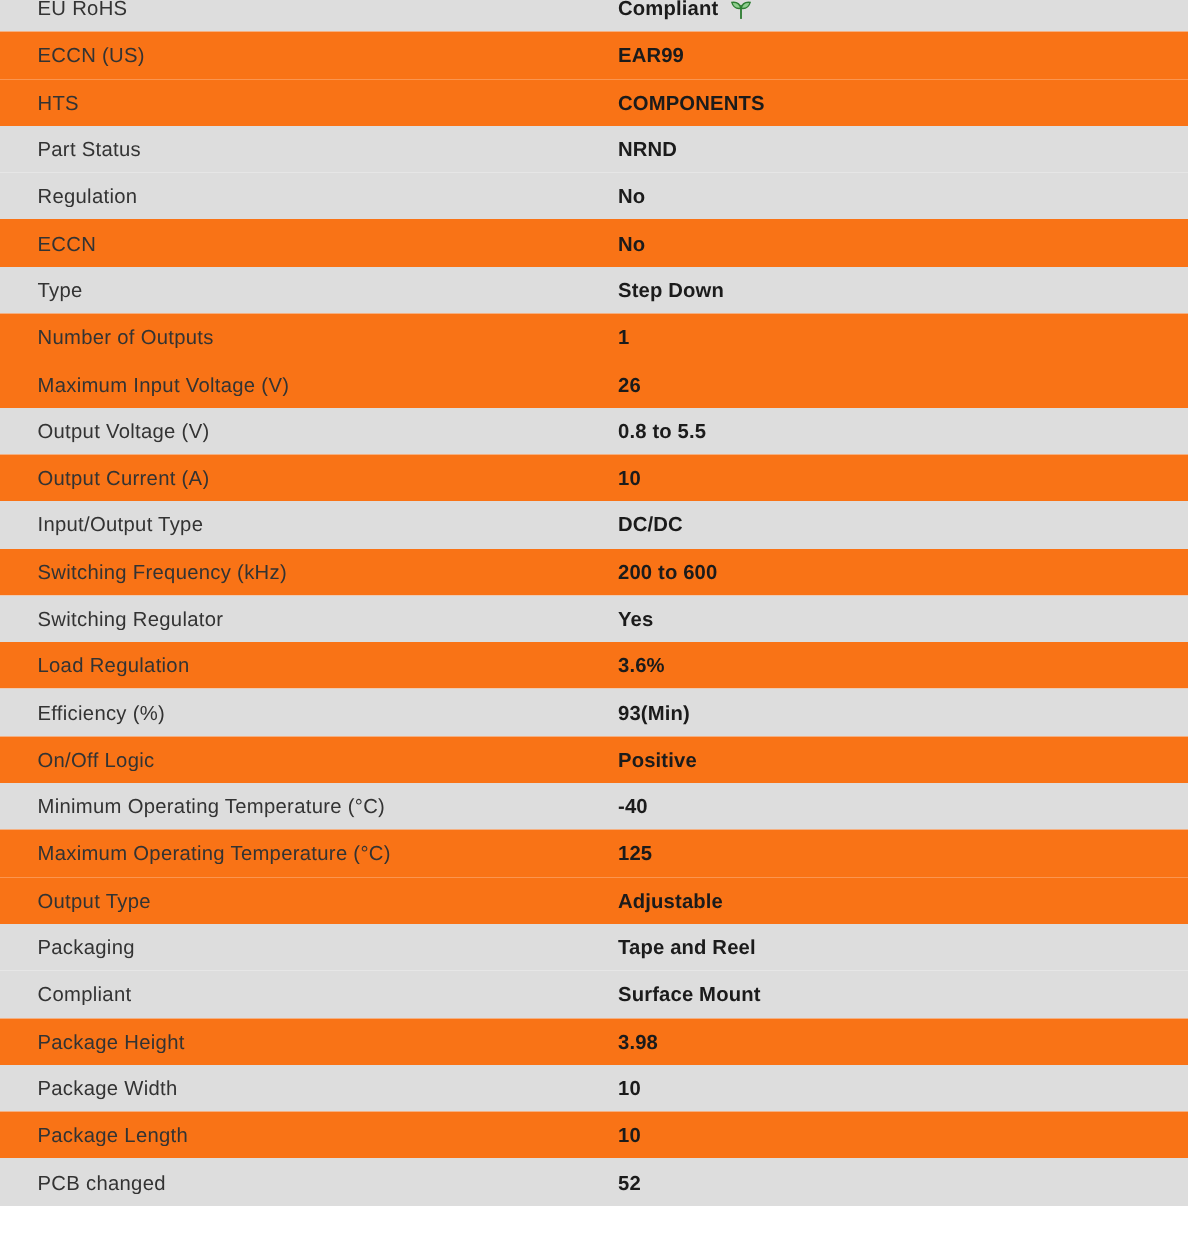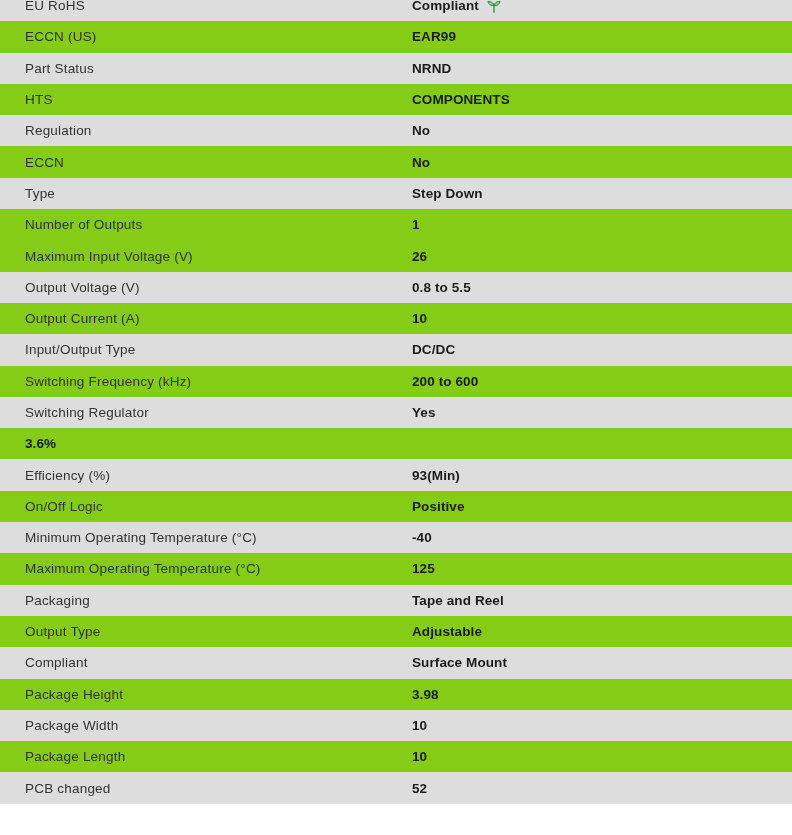--- a/index.html
+++ b/index.html
@@ -15,21 +15,21 @@
     width: 792px;
   }
   .row {
     display: flex;
     align-items: center;
     height: 31.3px;
     padding-left: 25px;
     width: 100%;
   }
   .row.alt  { background: #dddddd; }
-  .row.plain{ background: #84cc16; }
+  .row.plain{ background: #f97316; }
   .label {
     flex: 0 0 387px;
     width: 387px;
     font-size: 13.5px;
     font-weight: 400;
     color: #333333;
     letter-spacing: 0.2px;
     white-space: nowrap;
     overflow: hidden;
   }
@@ -68,36 +68,36 @@
   </div>
 
   <div class="row plain">
     <div class="label">ECCN (US)</div>
     <div class="value-cell">
       <span class="value">EAR99</span>
 
     </div>
   </div>
 
+  <div class="row plain">
+    <div class="label">HTS</div>
+    <div class="value-cell">
+      <span class="value">COMPONENTS</span>
+
+    </div>
+  </div>
+
   <div class="row alt">
     <div class="label">Part Status</div>
     <div class="value-cell">
       <span class="value">NRND</span>
 
     </div>
   </div>
 
-  <div class="row plain">
-    <div class="label">HTS</div>
-    <div class="value-cell">
-      <span class="value">COMPONENTS</span>
-
-    </div>
-  </div>
-
   <div class="row alt">
     <div class="label">Regulation</div>
     <div class="value-cell">
       <span class="value">No</span>
 
     </div>
   </div>
 
   <div class="row plain">
     <div class="label">ECCN</div>
@@ -166,20 +166,21 @@
 
   <div class="row alt">
     <div class="label">Switching Regulator</div>
     <div class="value-cell">
       <span class="value">Yes</span>
 
     </div>
   </div>
 
   <div class="row plain">
+    <div class="label">Load Regulation</div>
     <div class="value-cell">
       <span class="value">3.6%</span>
 
     </div>
   </div>
 
   <div class="row alt">
     <div class="label">Efficiency (%)</div>
     <div class="value-cell">
       <span class="value">93(Min)</span>
@@ -204,36 +205,36 @@
   </div>
 
   <div class="row plain">
     <div class="label">Maximum Operating Temperature (°C)</div>
     <div class="value-cell">
       <span class="value">125</span>
 
     </div>
   </div>
 
+  <div class="row plain">
+    <div class="label">Output Type</div>
+    <div class="value-cell">
+      <span class="value">Adjustable</span>
+
+    </div>
+  </div>
+
   <div class="row alt">
     <div class="label">Packaging</div>
     <div class="value-cell">
       <span class="value">Tape and Reel</span>
 
     </div>
   </div>
 
-  <div class="row plain">
-    <div class="label">Output Type</div>
-    <div class="value-cell">
-      <span class="value">Adjustable</span>
-
-    </div>
-  </div>
-
   <div class="row alt">
     <div class="label">Compliant</div>
     <div class="value-cell">
       <span class="value">Surface Mount</span>
 
     </div>
   </div>
 
   <div class="row plain">
     <div class="label">Package Height</div>

